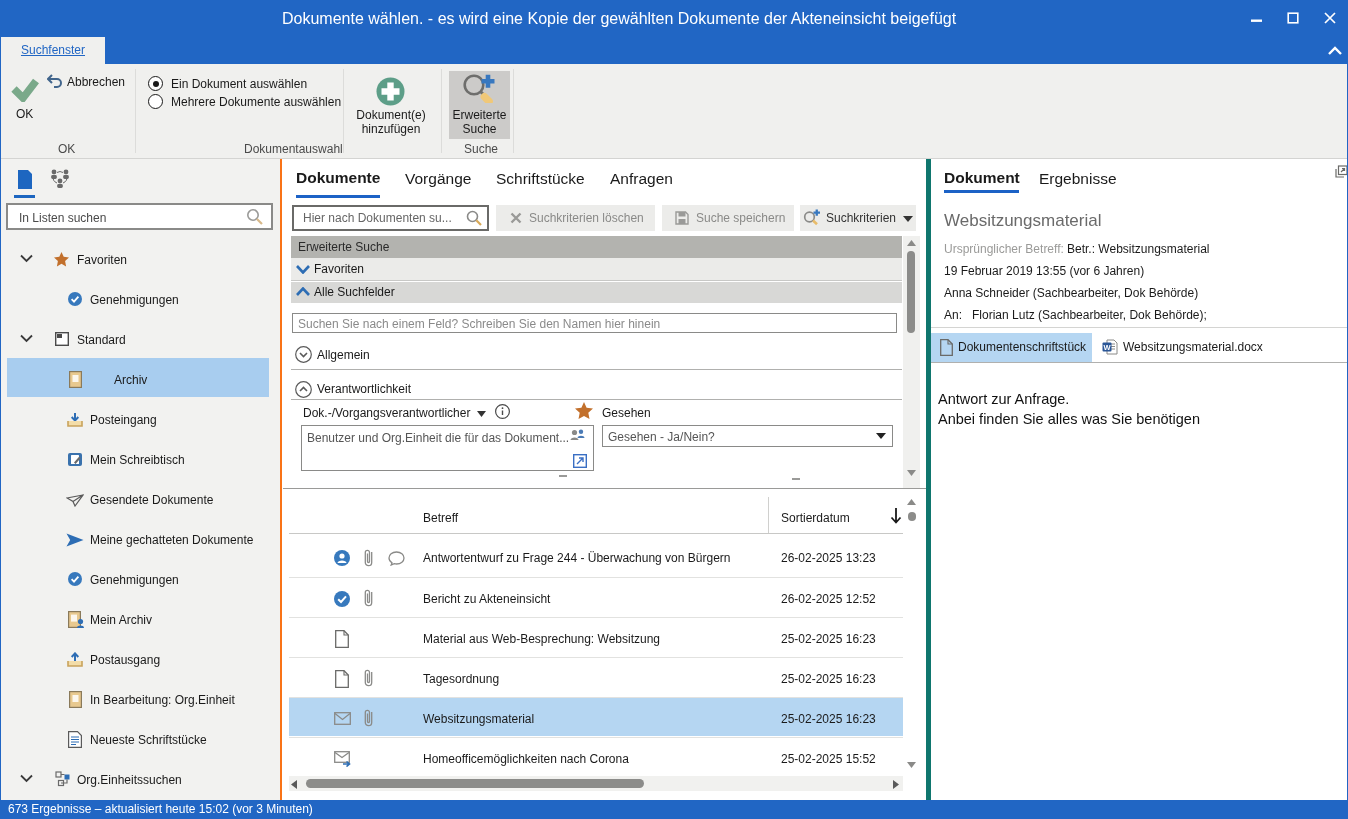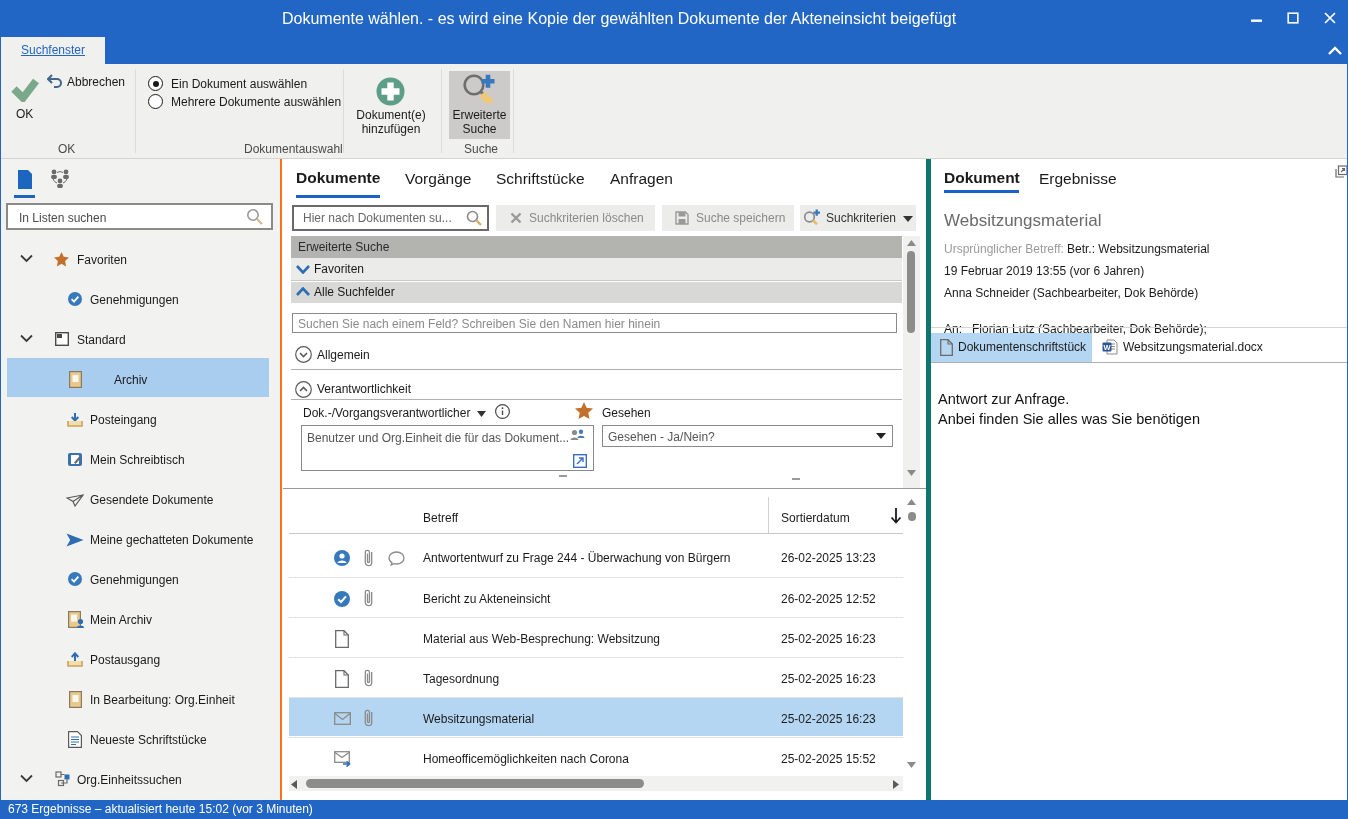--- a/index.html
+++ b/index.html
@@ -420,21 +420,21 @@
       <path d="M6 7 L9.5 3.5 M7 3.5 H9.5 V6" stroke="#6a6a68" stroke-width="1.2" fill="none"></path>
     </svg>
   <div class="abs" style="left:13px;top:10px;font-size:15.5px;font-weight:bold;color:#1a1a1a;">Dokument</div>
   <div class="abs" style="left:13px;top:31px;width:75px;height:3px;background:#1c62c6;"></div>
   <div class="abs" style="left:108px;top:11px;font-size:15.5px;color:#1a1a1a;">Ergebnisse</div>
   <div class="abs" style="left:13px;top:52px;font-size:17px;color:#6a6a6a;">Websitzungsmaterial</div>
   <div class="abs" style="left:13px;top:83px;font-size:12px;color:#9a9a98;">Ursprünglicher Betreff:</div>
   <div class="abs" style="left:136px;top:83px;font-size:12px;color:#1a1a1a;">Betr.: Websitzungsmaterial</div>
   <div class="abs" style="left:13px;top:105px;font-size:12px;color:#1a1a1a;">19 Februar 2019 13:55 (vor 6 Jahren)</div>
   <div class="abs" style="left:13px;top:127px;font-size:12px;color:#1a1a1a;">Anna Schneider (Sachbearbeiter, Dok Behörde)</div>
-  <div class="abs" style="left:13px;top:149px;font-size:12px;color:#1a1a1a;margin-top:14px;">An:&nbsp;&nbsp;&nbsp;Florian Lutz (Sachbearbeiter, Dok Behörde);</div>
+  <div class="abs" style="left:13px;top:149px;font-size:12px;color:#1a1a1a;">An:&nbsp;&nbsp;&nbsp;Florian Lutz (Sachbearbeiter, Dok Behörde);</div>
   <div class="abs" style="left:0px;top:168px;width:421px;height:1px;background:#d4d4d2;"></div>
 
   <div class="abs" style="left:0px;top:174px;width:161px;height:29px;background:#b5d6f2;"></div>
   <svg class="abs" style="left:9px;top:180px" width="13" height="17" viewBox="0 0 13 17">
       <path d="M0.7 0.7 H8 L12.3 5 V16.3 H0.7 Z" fill="none" stroke="#6a6a68" stroke-width="1.3"></path>
       <path d="M8 0.7 V5 H12.3" fill="none" stroke="#6a6a68" stroke-width="1.1"></path>
     </svg>
   <div class="abs" style="left:27px;top:181px;font-size:12px;color:#1a1a1a;">Dokumentenschriftstück</div>
   <svg class="abs" style="left:171px;top:180px" width="16" height="16" viewBox="0 0 16 16">
       <path d="M5 1 H12 L15 4 V15 H5 Z" fill="#fff" stroke="#8a8a88" stroke-width="1"></path>

